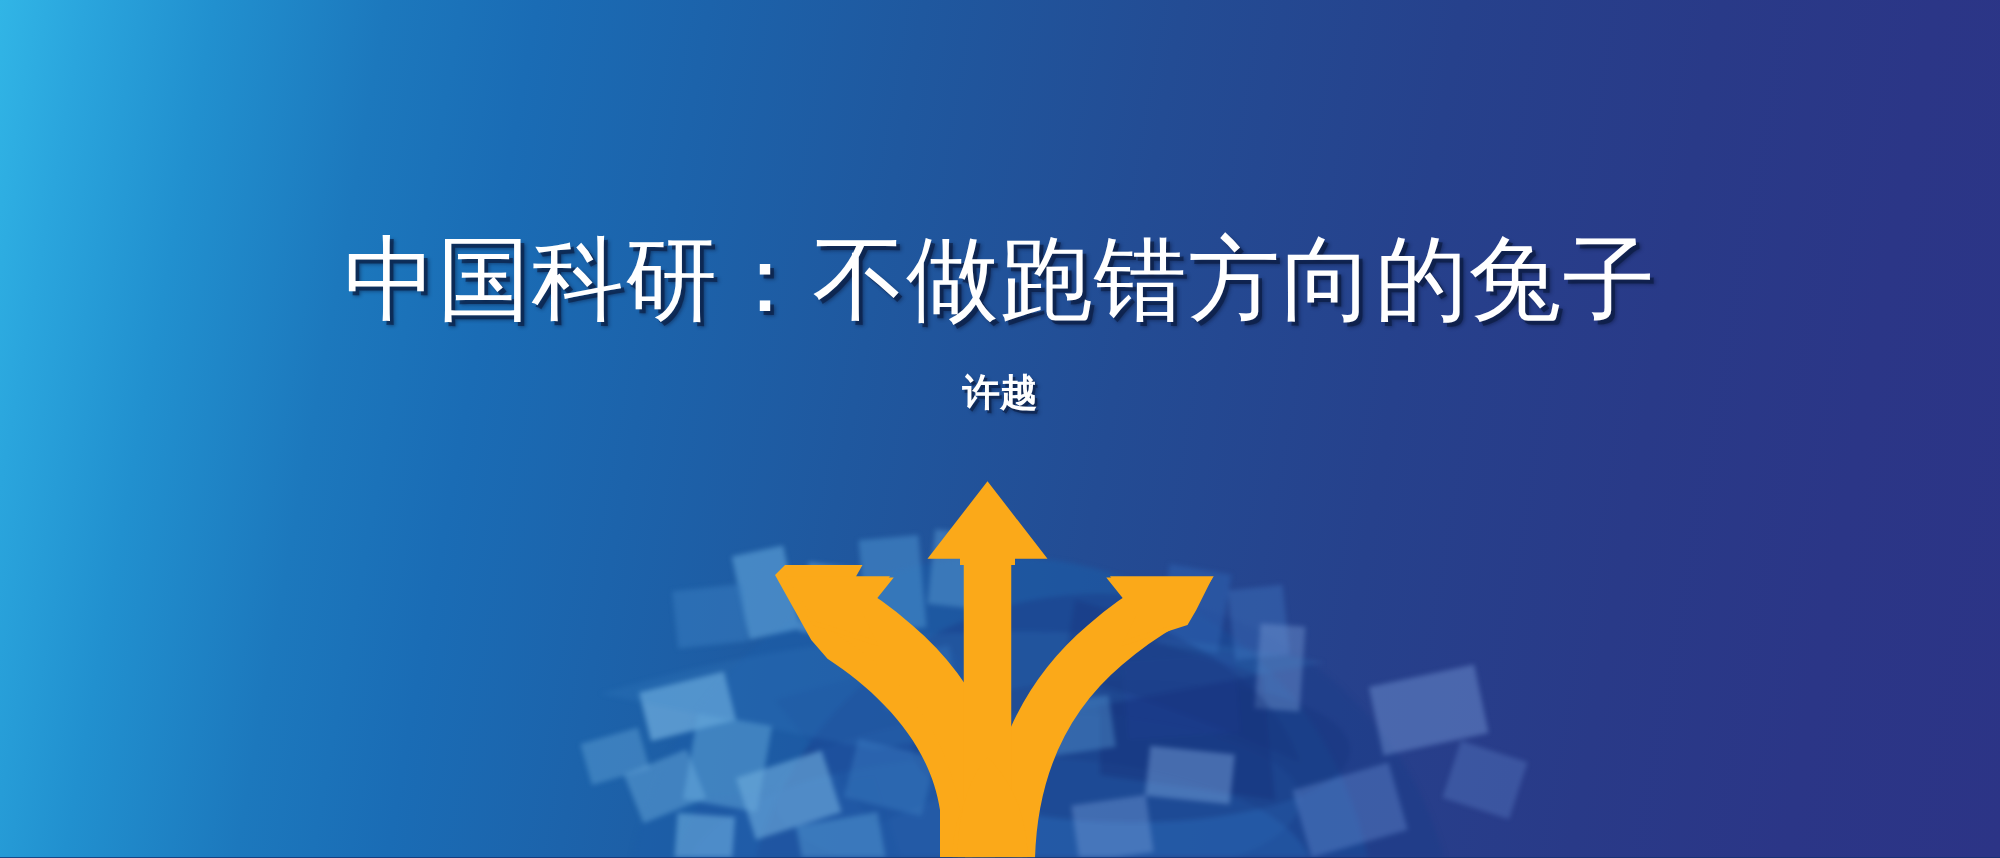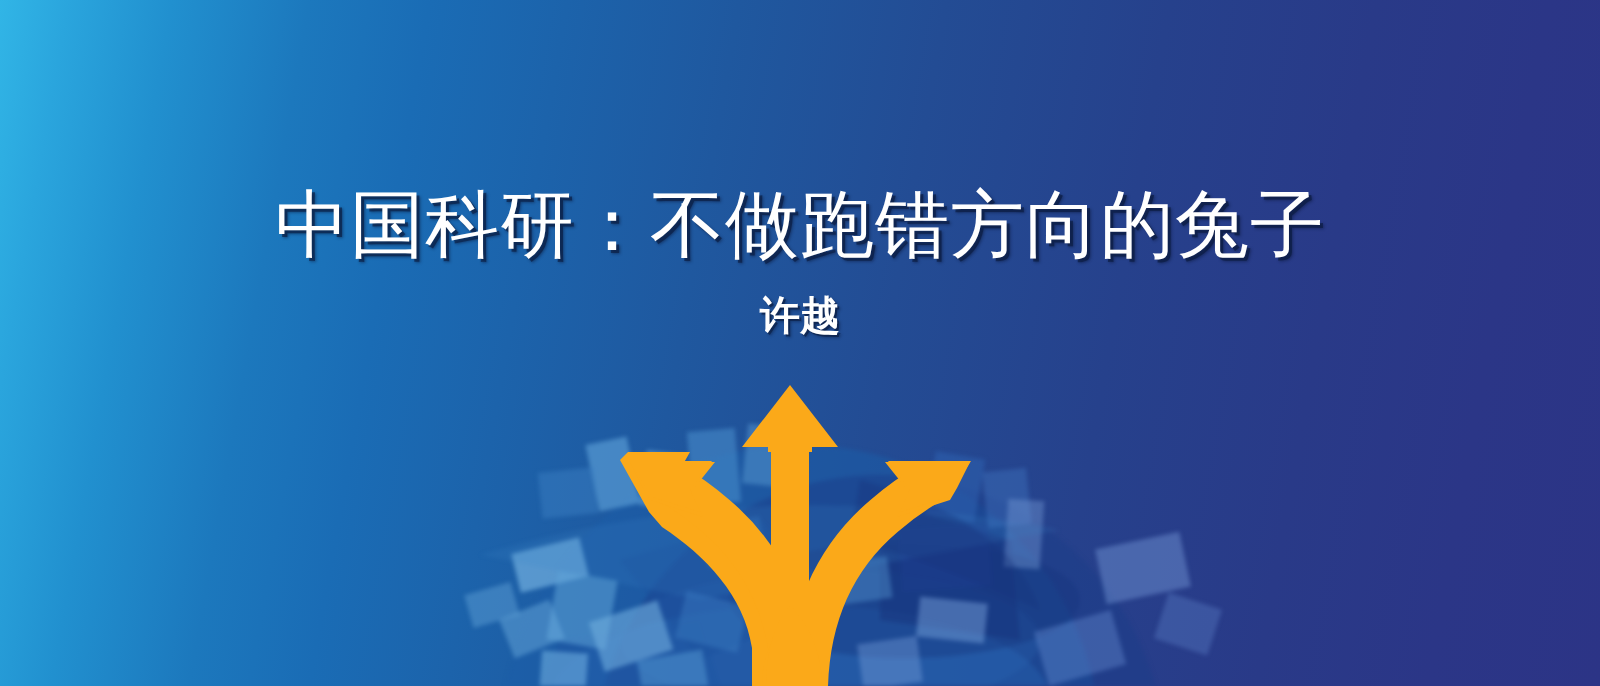--- a/index.html
+++ b/index.html
@@ -76,21 +76,21 @@
        3px 3px 0 rgba(10, 26, 62, 0.62),
        4px 4px 3px rgba(8, 20, 50, 0.45);
     white-space: nowrap;
   }
 
   .slide-subtitle {
     position: absolute;
     left: 0;
     top: 290px;
     width: 1600px;
-    font-size: 40px;
+    font-size: 30px;
     font-weight: bold;
     line-height: 50px;
     color: #ffffff;
     text-shadow:
        2px 2px 0 rgba(10, 26, 62, 0.60),
        3px 3px 3px rgba(8, 20, 50, 0.40);
     white-space: nowrap;
   }
 </style>
 </head>

